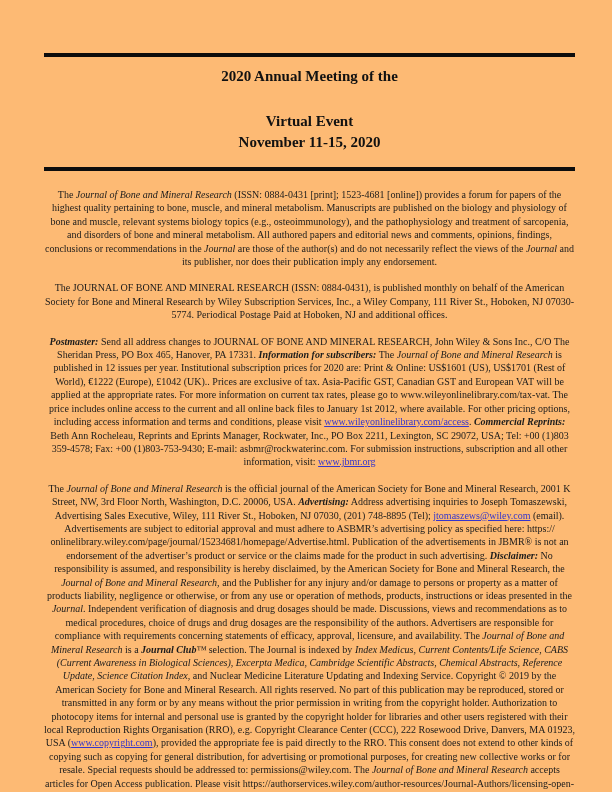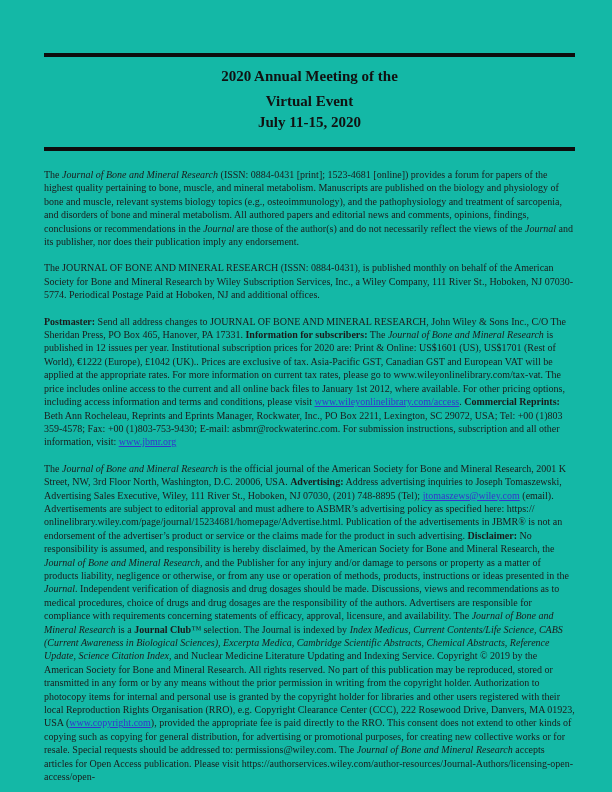--- a/index.html
+++ b/index.html
@@ -26,51 +26,51 @@
   .rule-top { margin-top: 53px; }
   .rule-bottom { margin-top: 14px; }
   .event-header {
     text-align: center;
     color: #111111;
     font-weight: bold;
     font-size: 15px;
     line-height: 21px;
     margin-top: 9px;
   }
-  .subtitle-block { margin-top: 4px; }
+  .subtitle-block { margin-top: 24px; }
   .body-text {
     margin-top: 17px;
     color: #1b1b1b;
   }
   .body-text p {
     margin: 0 0 13px 0;
     font-size: 10px;
     line-height: 13.4px;
-    text-align: left;
+    text-align: center;
     overflow-wrap: break-word;
   }
   .i { font-style: italic; }
-  .b { font-weight: bold; }
+  .b { font-weight: bold; font-style: italic; }
   a {
     color: var(--link-color, #3535cc);
     cursor: pointer;
   }
 </style>
 </head>
 <body>
 
-<div class="page" style="background: #14b8a6;">
+<div class="page" style="background: #fdba74;">
   <div class="content">
     <div class="rule rule-top" style="background: rgb(13, 13, 13);"></div>
 
     <div class="event-header">
       <div>2020 Annual Meeting of the</div>
       <div class="subtitle-block">
         <div>Virtual Event</div>
-        <div>July 11-15, 2020</div>
+        <div>November 11-15, 2020</div>
       </div>
     </div>
 
     <div class="rule rule-bottom" style="background: rgb(13, 13, 13);"></div>
 
     <div class="body-text" style="color: rgb(27, 27, 27);">
       <p><span>The </span><span class="i">Journal of Bone and Mineral Research</span><span> (ISSN: 0884-0431 [print]; 1523-4681 [online]) provides a forum for papers of the highest quality pertaining to bone, muscle, and mineral metabolism. Manuscripts are published on the biology and physiology of bone and muscle, relevant systems biology topics (e.g., osteoimmunology), and the pathophysiology and treatment of sarcopenia, and disorders of bone and mineral metabolism. All authored papers and editorial news and comments, opinions, findings, conclusions or recommendations in the </span><span class="i">Journal</span><span> are those of the author(s) and do not necessarily reflect the views of the </span><span class="i">Journal</span><span> and its publisher, nor does their publication imply any endorsement.</span></p>
       <p><span>The JOURNAL OF BONE AND MINERAL RESEARCH (ISSN: 0884-0431), is published monthly on behalf of the American Society for Bone and Mineral Research by Wiley Subscription Services, Inc., a Wiley Company, 111 River St., Hoboken, NJ 07030-5774. Periodical Postage Paid at Hoboken, NJ and additional offices.</span></p>
       <p><span class="b">Postmaster:</span><span> Send all address changes to JOURNAL OF BONE AND MINERAL RESEARCH, John Wiley &amp; Sons Inc., C/​O The Sheridan Press, PO Box 465, Hanover, PA 17331. </span><span class="b">Information for subscribers:</span><span> The </span><span class="i">Journal of Bone and Mineral Research</span><span> is published in 12 issues per year. Institutional subscription prices for 2020 are: Print &amp; Online: US$1601 (US), US$1701 (Rest of World), €1222 (Europe), £1042 (UK).. Prices are exclusive of tax. Asia-Pacific GST, Canadian GST and European VAT will be applied at the appropriate rates. For more information on current tax rates, please go to www.wileyonlinelibrary.com/​tax-vat. The price includes online access to the current and all online back files to January 1st 2012, where available. For other pricing options, including access information and terms and conditions, please visit </span><a href="#">www.wileyonlinelibrary.com/​access</a><span>. </span><span class="b">Commercial Reprints:</span><span> Beth Ann Rocheleau, Reprints and Eprints Manager, Rockwater, Inc., PO Box 2211, Lexington, SC 29072, USA; Tel: +00 (1)803 359-4578; Fax: +00 (1)803-753-9430; E-mail: asbmr@rockwaterinc.com. For submission instructions, subscription and all other information, visit: </span><a href="#">www.jbmr.org</a></p>
       <p><span>The </span><span class="i">Journal of Bone and Mineral Research</span><span> is the official journal of the American Society for Bone and Mineral Research, 2001 K Street, NW, 3rd Floor North, Washington, D.C. 20006, USA. </span><span class="b">Advertising:</span><span> Address advertising inquiries to Joseph Tomaszewski, Advertising Sales Executive, Wiley, 111 River St., Hoboken, NJ 07030, (201) 748-8895 (Tel); </span><a href="#">jtomaszews@wiley.com</a><span> (email). Advertisements are subject to editorial approval and must adhere to ASBMR’s advertising policy as specified here: https:/​/​onlinelibrary.wiley.com/​page/​journal/​15234681/​homepage/​Advertise.html. Publication of the advertisements in JBMR® is not an endorsement of the advertiser’s product or service or the claims made for the product in such advertising. </span><span class="b">Disclaimer:</span><span> No responsibility is assumed, and responsibility is hereby disclaimed, by the American Society for Bone and Mineral Research, the </span><span class="i">Journal of Bone and Mineral Research,</span><span> and the Publisher for any injury and/​or damage to persons or property as a matter of products liability, negligence or otherwise, or from any use or operation of methods, products, instructions or ideas presented in the </span><span class="i">Journal</span><span>. Independent verification of diagnosis and drug dosages should be made. Discussions, views and recommendations as to medical procedures, choice of drugs and drug dosages are the responsibility of the authors. Advertisers are responsible for compliance with requirements concerning statements of efficacy, approval, licensure, and availability. The </span><span class="i">Journal of Bone and Mineral Research</span><span> is a </span><span class="b">Journal Club</span><span>™ selection. The Journal is indexed by </span><span class="i">Index Medicus, Current Contents/​Life Science, CABS (Current Awareness in Biological Sciences), Excerpta Medica, Cambridge Scientific Abstracts, Chemical Abstracts, Reference Update, Science Citation Index,</span><span> and Nuclear Medicine Literature Updating and Indexing Service. Copyright © 2019 by the American Society for Bone and Mineral Research. All rights reserved. No part of this publication may be reproduced, stored or transmitted in any form or by any means without the prior permission in writing from the copyright holder. Authorization to photocopy items for internal and personal use is granted by the copyright holder for libraries and other users registered with their local Reproduction Rights Organisation (RRO), e.g. Copyright Clearance Center (CCC), 222 Rosewood Drive, Danvers, MA 01923, USA (</span><a href="#">www.copyright.com</a><span>), provided the appropriate fee is paid directly to the RRO. This consent does not extend to other kinds of copying such as copying for general distribution, for advertising or promotional purposes, for creating new collective works or for resale. Special requests should be addressed to: permissions@wiley.com. The </span><span class="i">Journal of Bone and Mineral Research</span><span> accepts articles for Open Access publication. Please visit https:/​/​authorservices.wiley.com/​author-resources/​Journal-Authors/​licensing-open-access/​open-</span></p>

